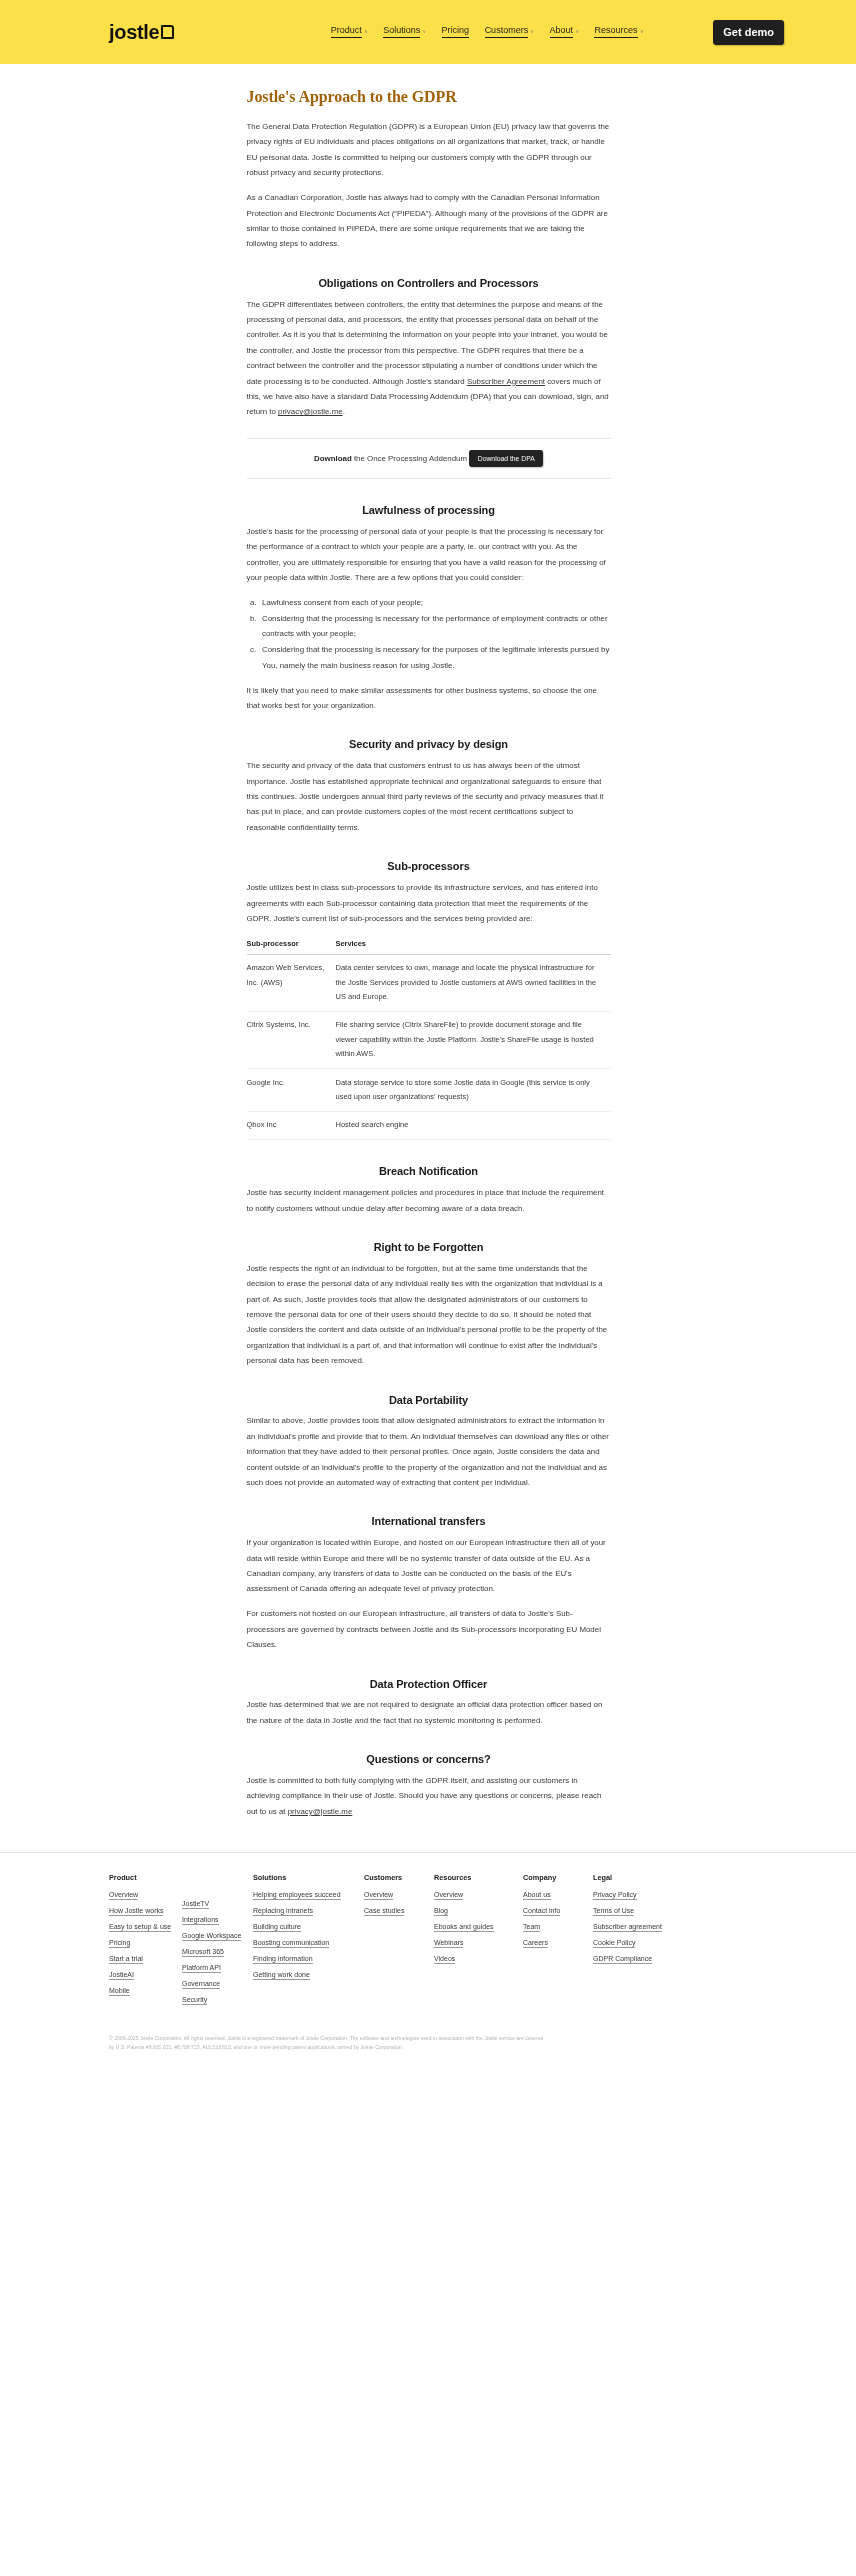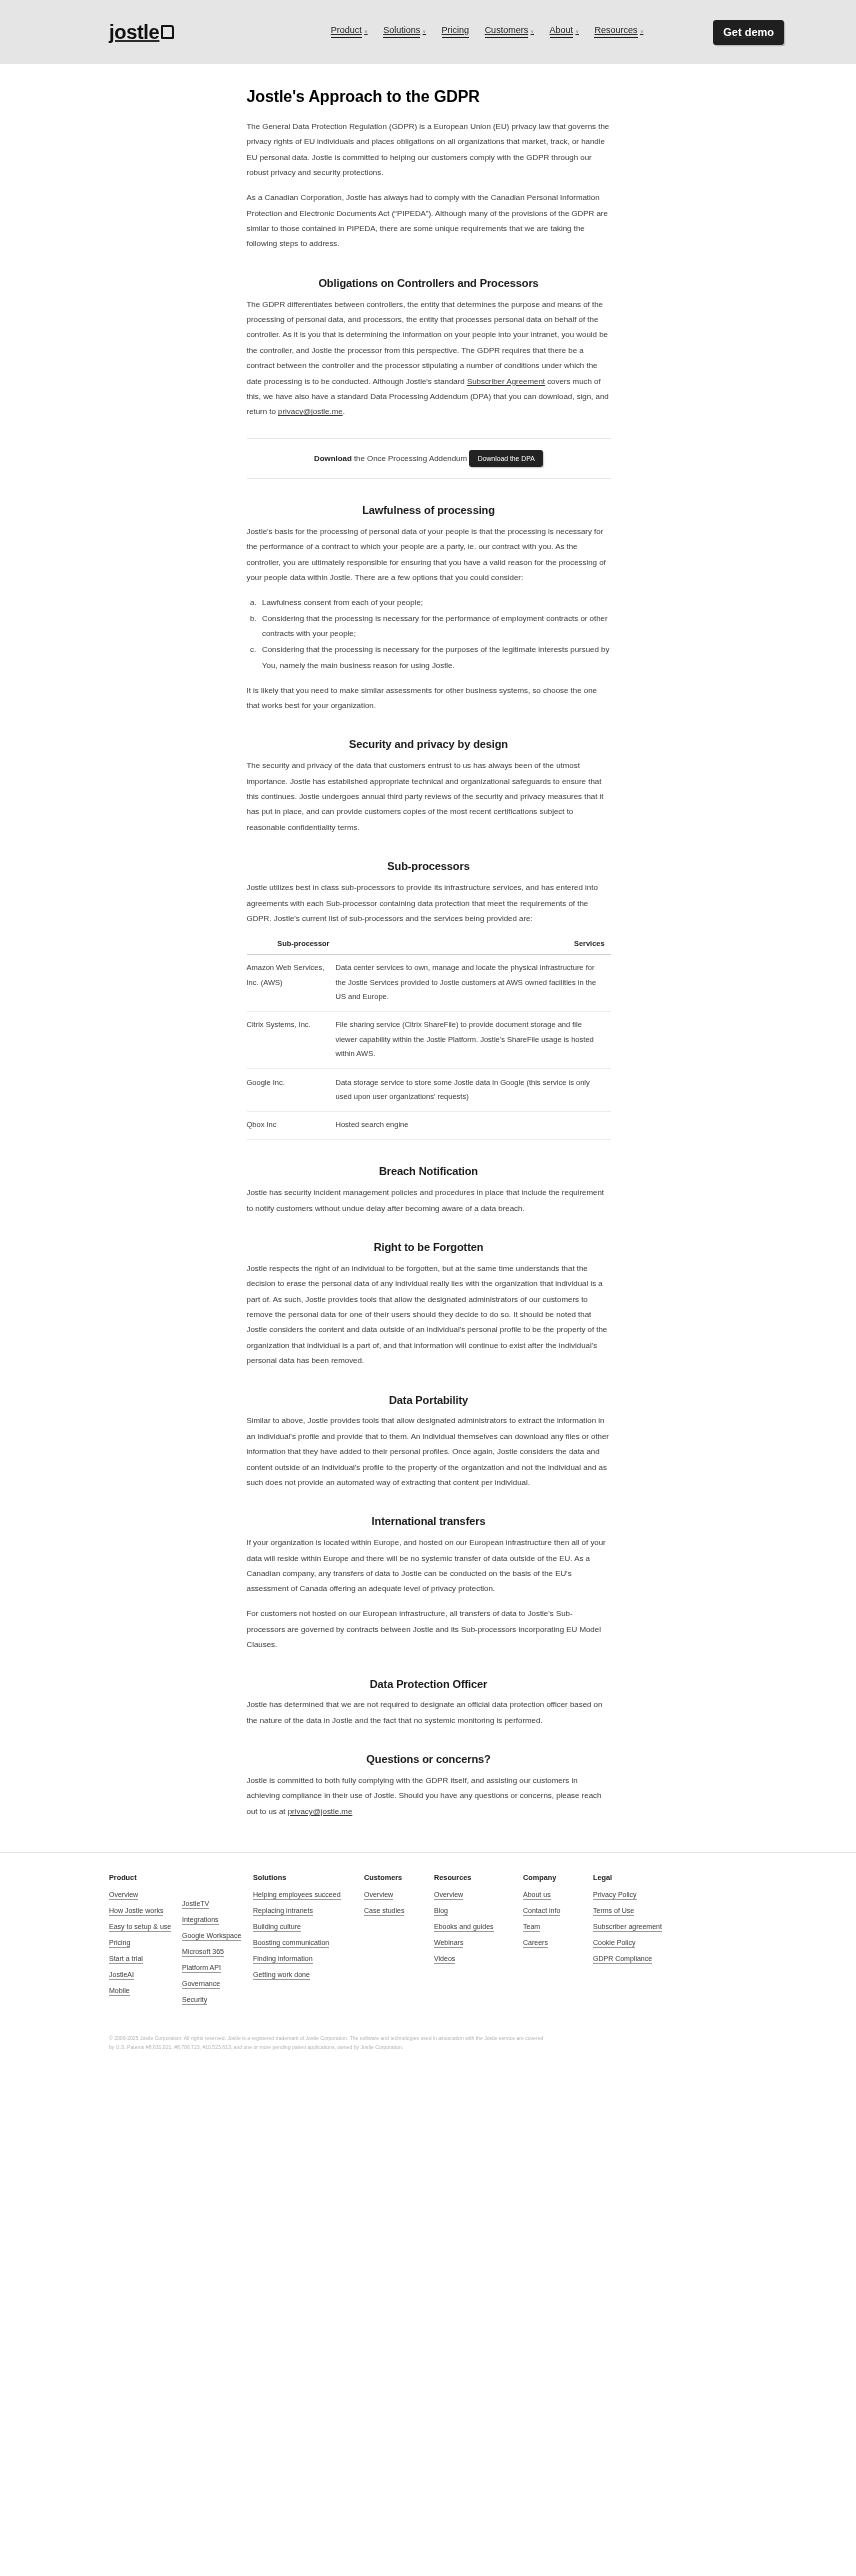--- a/index.html
+++ b/index.html
@@ -11,22 +11,21 @@
     color: #2b2b2b;
     -webkit-font-smoothing: antialiased;
   }
 
   
   .site-header {
     height: 64px;
     display: flex;
     align-items: center;
     padding: 0 73px 0 109px;
-    background: #e5e5e5;
-    text-decoration: underline;
+    background: #fde047;
   }
   .logo {
     display: flex;
     align-items: center;
     font-size: 20px;
     font-weight: 700;
     letter-spacing: -0.3px;
     color: #111111;
     line-height: 1;
     flex: 0 0 auto;
@@ -80,23 +79,24 @@
   
   .article {
     width: 364px;
     margin: 0 auto;
     padding-top: 22.6px;
   }
   .article h1 {
     font-size: 16px;
     line-height: 1.28;
     font-weight: 700;
-    color: #000000;
+    color: #a16207;
     margin: 0 0 12px 0;
     letter-spacing: -0.1px;
+    font-family: Liberation Serif, serif;
   }
   .article h2 {
     font-size: 11px;
     line-height: 1.3;
     font-weight: 700;
     color: #1b1b1b;
     margin: 24px 0 6.5px 0;
     letter-spacing: -0.1px;
     text-align: center;
   }
@@ -160,21 +160,21 @@
     white-space: nowrap;
   }
 
   
   table.subproc {
     width: 100%;
     border-collapse: collapse;
     margin: 8.3px 0 10.7px 0;
   }
   table.subproc th {
-    text-align: right;
+    text-align: left;
     font-size: 7.4px;
     font-weight: 700;
     color: #1f1f1f;
     padding: 3.6px 6px 5.4px 0;
     border-bottom: 0.6px solid #cfcfcf;
     vertical-align: bottom;
   }
   table.subproc th.col-name { width: 89px; }
   table.subproc td {
     font-size: 7.5px;

